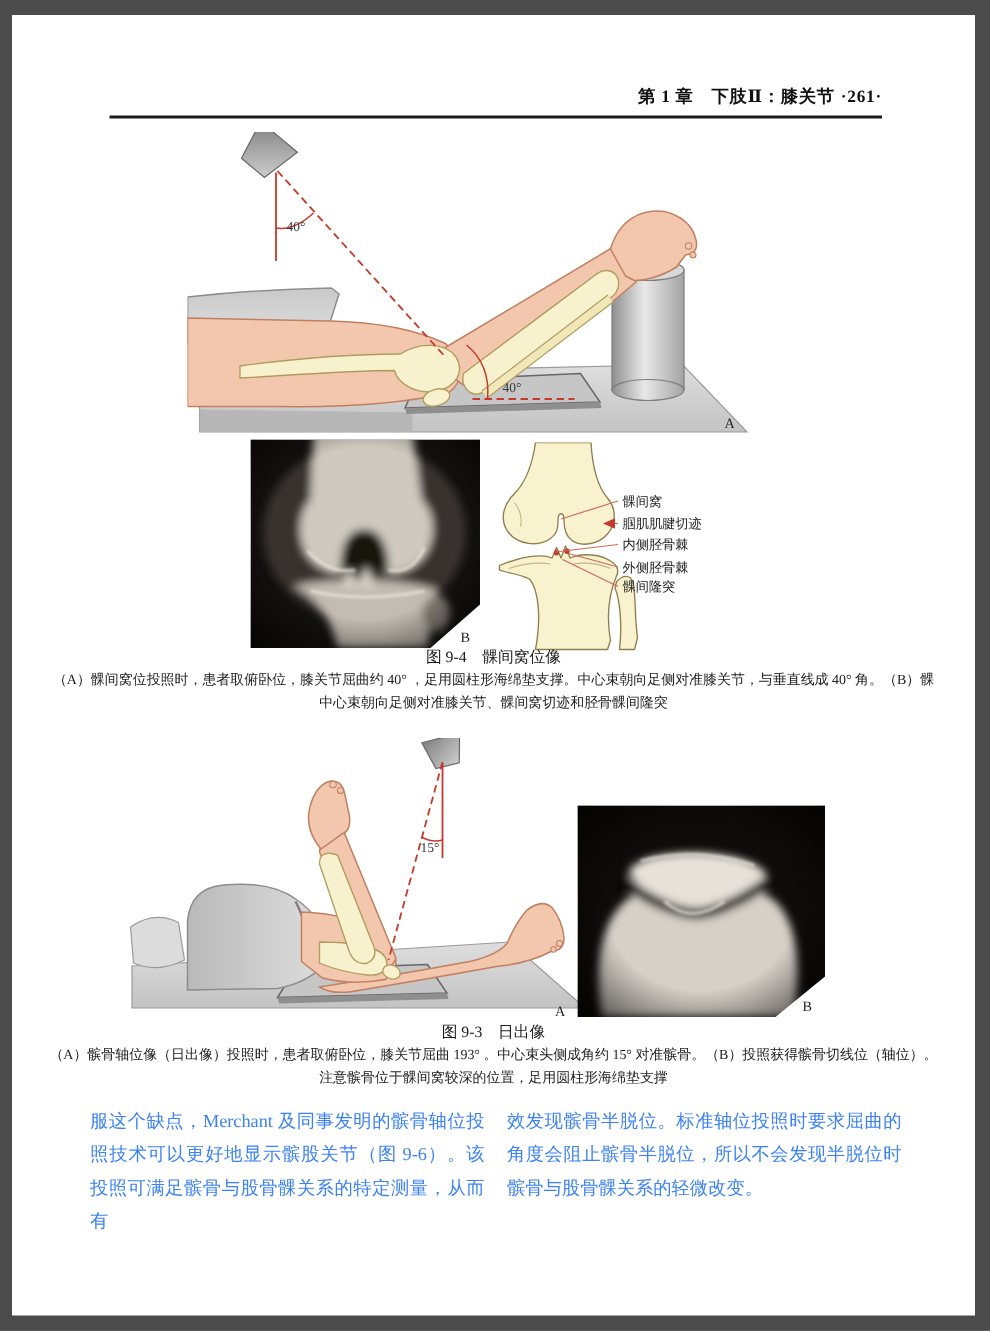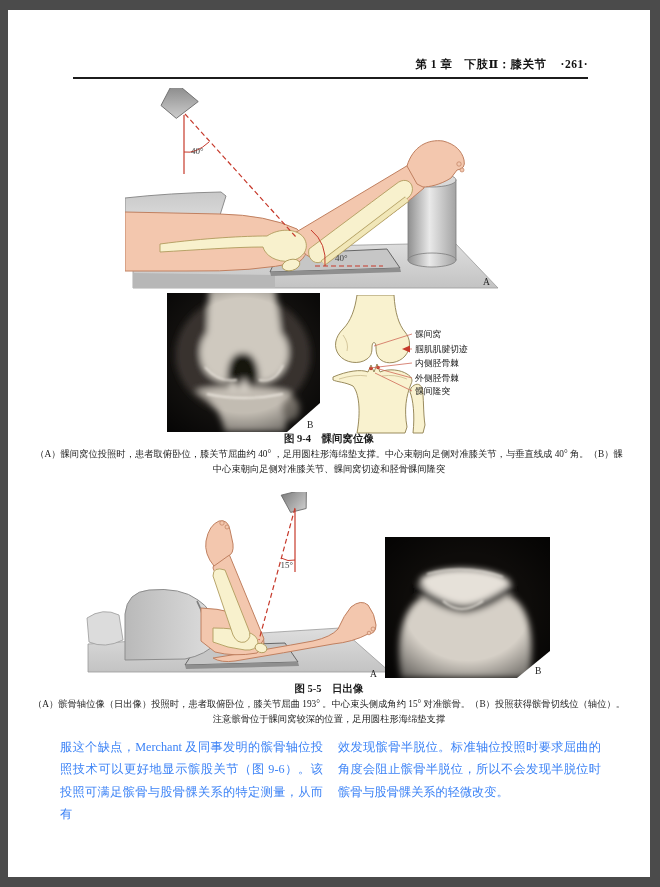--- a/index.html
+++ b/index.html
@@ -1,24 +1,24 @@
 <!DOCTYPE html>
 <html><head>
 <meta charset="utf-8">
 <style>
   html,body{margin:0;padding:0;background:#2f2f2f;}
   .frame{position:relative;width:660px;height:887px;background:#4b4b4b;overflow:hidden;
          font-family:"Liberation Serif","DejaVu Serif",serif;}
   .sheet{position:absolute;left:8px;top:10px;width:642px;height:867px;background:#ffffff;}
   .abs{position:absolute;}
   .hdr{top:47px;right:62px;font-size:11.5px;font-weight:bold;color:#111;letter-spacing:.5px;white-space:nowrap;}
-  .hdr .pg{font-weight:bold;margin-left:14px;}
+  .hdr .pg{font-weight:bold;margin-left:4px;}
   .rule{left:65px;top:67px;width:515px;height:1.5px;background:#1c1c1c;}
   .caption{left:21px;width:600px;text-align:center;color:#1c1c1c;}
-  .cap-title{font-size:10.5px;font-weight:bold;line-height:16px;white-space:nowrap;}
+  .cap-title{font-size:10.5px;font-weight:normal;line-height:16px;white-space:nowrap;}
   .cap-line{font-size:9.3px;line-height:15px;white-space:nowrap;}
   .bodycol{top:726px;width:263px;font-size:12.2px;line-height:22.4px;color:#3b82f6;
            text-align:justify;text-justify:inter-character;}
   svg text{font-family:"Liberation Serif","DejaVu Serif",serif;}
   .anat-label{font-size:8.8px;fill:#222;}
   .angle-label{font-size:9px;fill:#3c3c3c;}
   .panel-letter{font-size:9.5px;fill:#222;}
 </style>
 </head>
 <body>
@@ -256,21 +256,21 @@
     <g filter="url(#b5b)" fill="none" stroke="#f4f0e8" stroke-width="1.8" opacity="0.8">
       <path d="M 42,37 Q 80,27 118,40"></path>
       <path d="M 58,64 Q 76,80 98,64"></path>
     </g>
     <rect width="165" height="141" fill="url(#vin5)"></rect>
     <polygon points="165,114 165,141 132,141" fill="#ffffff"></polygon>
     <text class="panel-letter" x="150" y="137">B</text>
   </svg>
 
   <div class="abs caption" style="top:671px;">
-    <div class="cap-title">图 5-5　日出像</div>
+    <div class="cap-title">图 9-3　日出像</div>
     <div class="cap-line">（A）髌骨轴位像（日出像）投照时，患者取俯卧位，膝关节屈曲 193° 。中心束头侧成角约 15° 对准髌骨。（B）投照获得髌骨切线位（轴位）。</div>
     <div class="cap-line">注意髌骨位于髁间窝较深的位置，足用圆柱形海绵垫支撑</div>
   </div>
 
   <div class="abs bodycol" style="left:52px;">服这个缺点，Merchant 及同事发明的髌骨轴位投照技术可以更好地显示髌股关节（图 9-6）。该投照可满足髌骨与股骨髁关系的特定测量，从而有</div>
   <div class="abs bodycol" style="left:330px;">效发现髌骨半脱位。标准轴位投照时要求屈曲的角度会阻止髌骨半脱位，所以不会发现半脱位时髌骨与股骨髁关系的轻微改变。</div>
 
  </div>
 </div>
 

